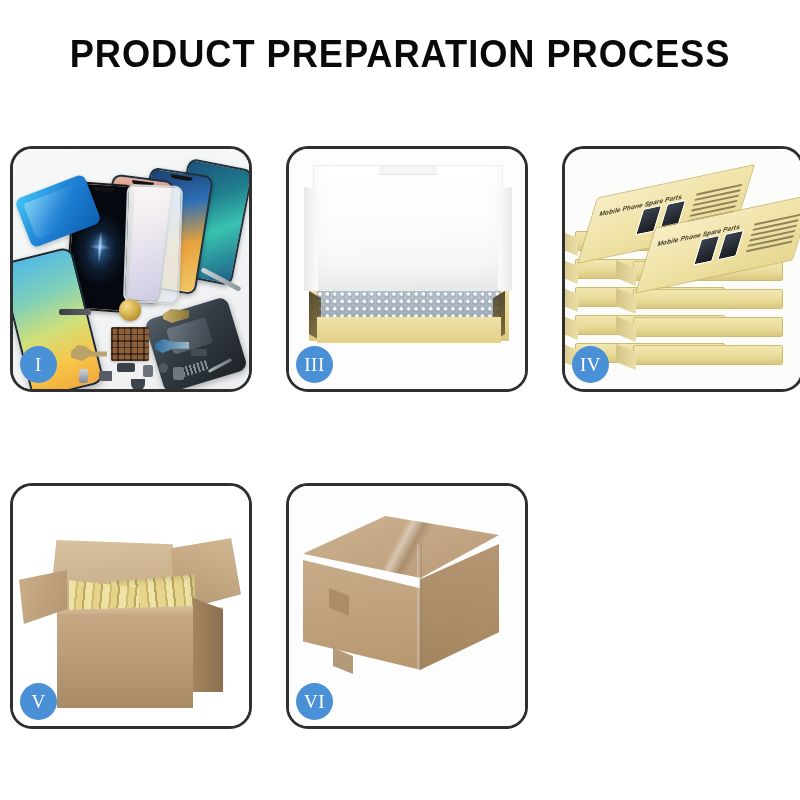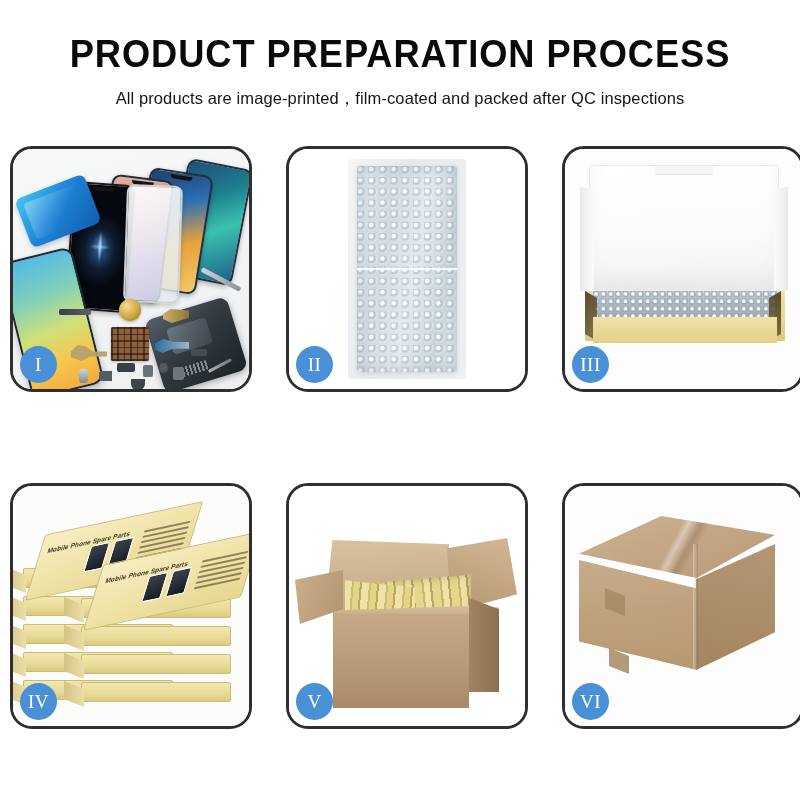--- a/index.html
+++ b/index.html
@@ -456,21 +456,20 @@
     position:absolute; left:128px; top:58px; width:5px; height:126px;
     background:linear-gradient(90deg, rgba(255,255,255,.32), rgba(110,88,60,.25));
     transform:skewY(-2deg);
   }
 </style>
 </head>
 <body>
 
 <div class="header">
   <div class="title">PRODUCT PREPARATION PROCESS</div>
-  <div class="subtitle">All products are image-printed，film-coated and packed after QC inspections</div>
 </div>
 
 <div class="grid">
 
   <div class="panel">
     <div class="stage p1">
       <div class="ph ph-a"></div>
       <div class="ph ph-b">
           <span class="notch"></span>
         </div>
@@ -498,28 +497,20 @@
       <div class="tiny t5"></div>
       <div class="tiny t6"></div>
       <div class="tiny t7"></div>
       <div class="tiny t8"></div>
       <div class="tool"></div>
       <div class="screw"></div>
     </div>
     <div class="badge">I</div>
   </div>
 
-  <div class="panel">
-    <div class="stage p2">
-      <div class="bw-back"></div>
-      <div class="bw"></div>
-      <div class="bw-seam"></div>
-    </div>
-    <div class="badge">II</div>
-  </div>
 
   <div class="panel">
     <div class="stage p3">
       <div class="lid">
         <span class="lid-tab"></span>
       </div>
       <div class="box3-body"></div>
       <div class="box3-inner"></div>
       <div class="box3-lipL"></div>
       <div class="box3-lipR"></div>

